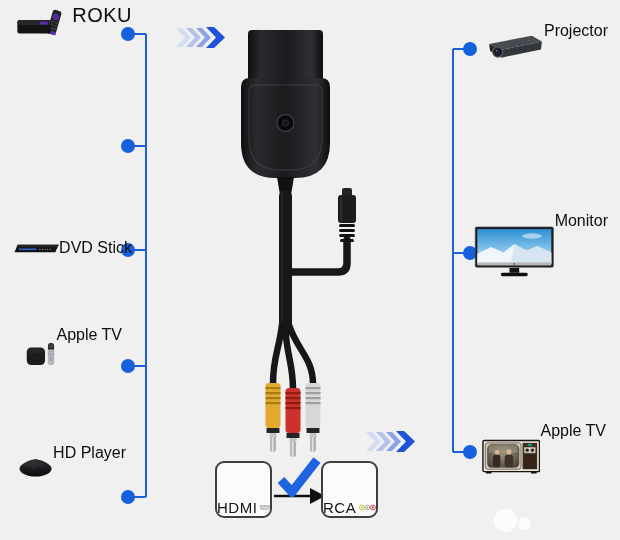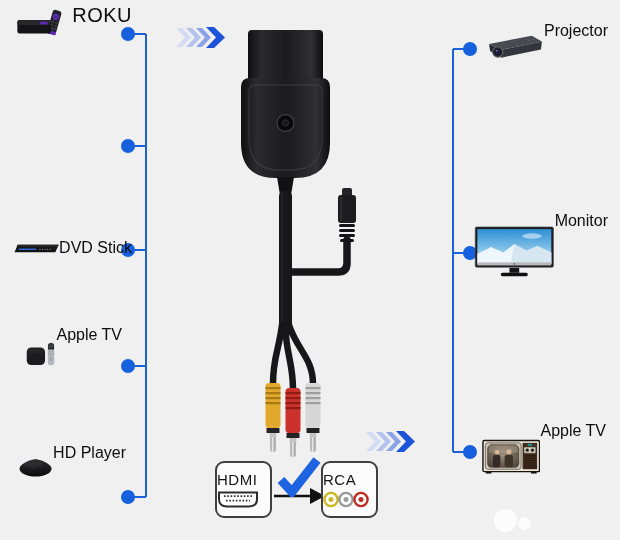--- a/index.html
+++ b/index.html
@@ -3,22 +3,22 @@
 <meta charset="utf-8">
 <style>
   html,body{margin:0;padding:0;background:#e9e9e9;}
   #canvas{position:relative;width:620px;height:540px;background:#f0f0f0;overflow:hidden;
           font-family:"Liberation Sans",sans-serif;}
   .abs{position:absolute;}
   .device{position:absolute;display:flex;align-items:flex-start;}
   .device .label{font-size:16px;line-height:1.1;color:#0d0d0d;margin-top:2px;white-space:nowrap;text-align:center;}
   .label-lg{font-size:20px !important;letter-spacing:0.5px;}
   .port-box{position:absolute;width:57px;height:57px;box-sizing:border-box;background:#fbfbfb;
-            border:2px solid #3f3f3f;border-radius:9px;display:flex;flex-direction:column;
-            align-items:flex-start;justify-content:center;gap:3px;}
+            border:2px solid #3f3f3f;border-radius:9px;display:flex;
+            align-items:flex-end;justify-content:center;gap:3px;}
   .port-label{font-size:15px;color:#141414;letter-spacing:0.5px;}
   .watermark{position:absolute;left:494px;top:497px;width:126px;height:43px;display:flex;
              align-items:center;opacity:0.85;}
   .wm-c1{width:23px;height:23px;border-radius:50%;background:rgba(255,255,255,0.9);margin-top:4px;}
   .wm-c2{width:13px;height:13px;border-radius:50%;background:rgba(255,255,255,0.9);margin:10px 2px 0 1px;}
   .wm-text{font-size:31px;font-weight:bold;color:rgba(255,255,255,0.92);margin-top:2px;letter-spacing:0.5px;}
 </style>
 </head>
 <body>
 

